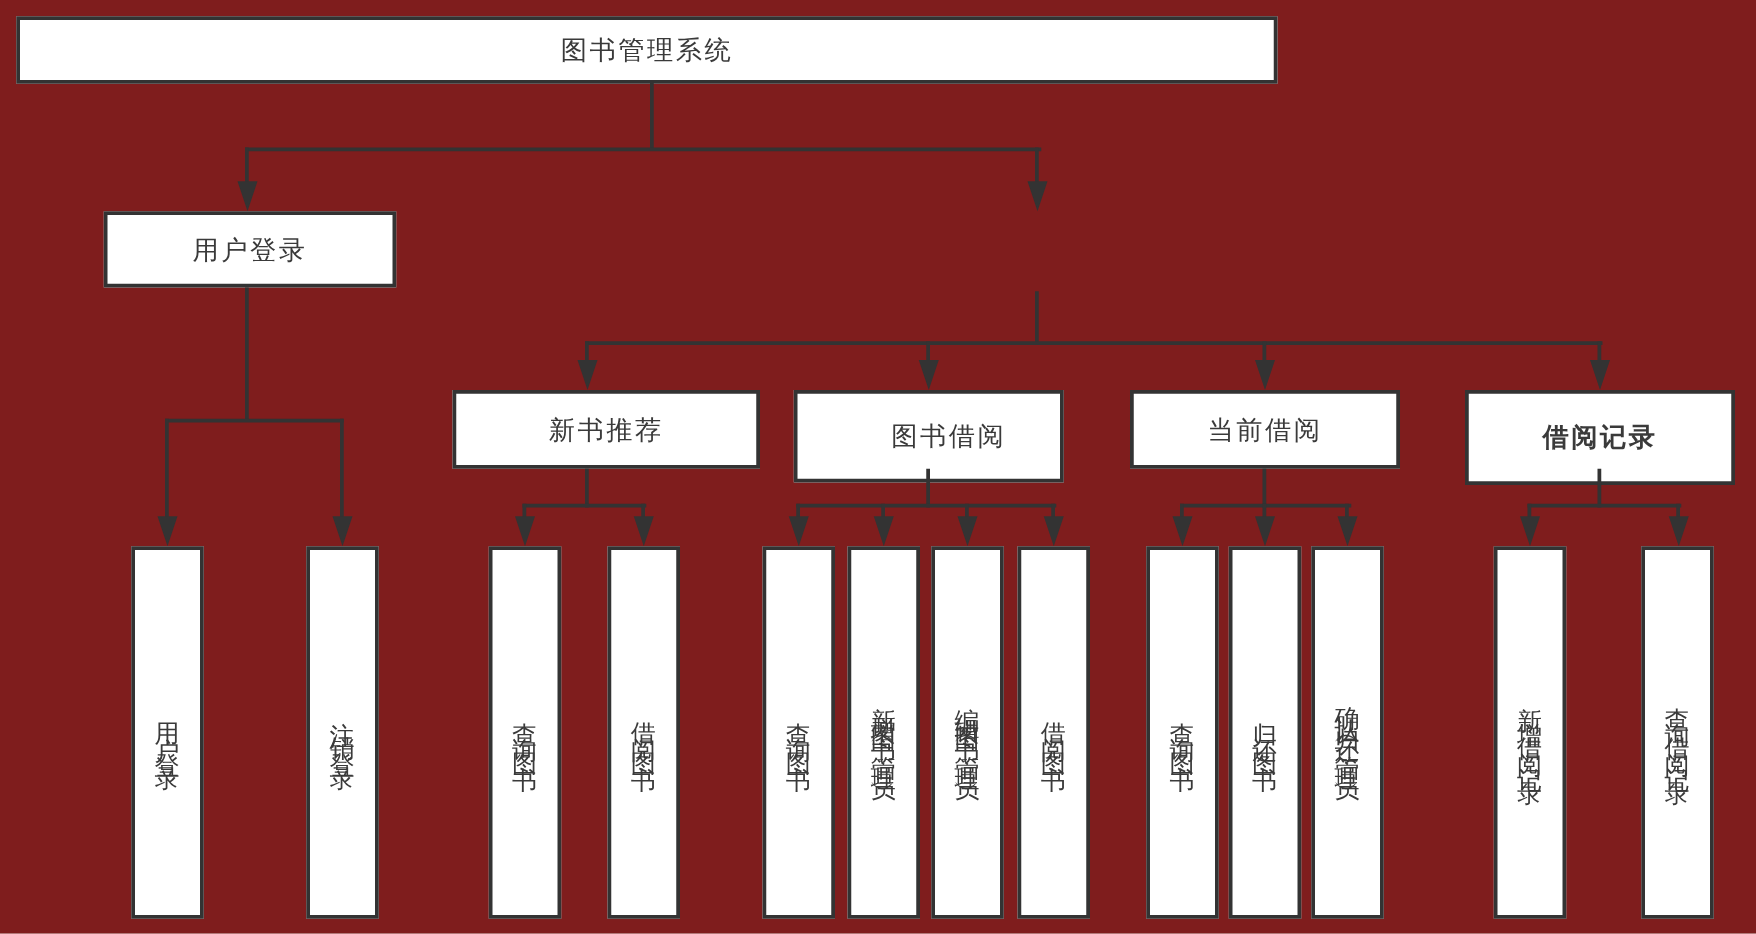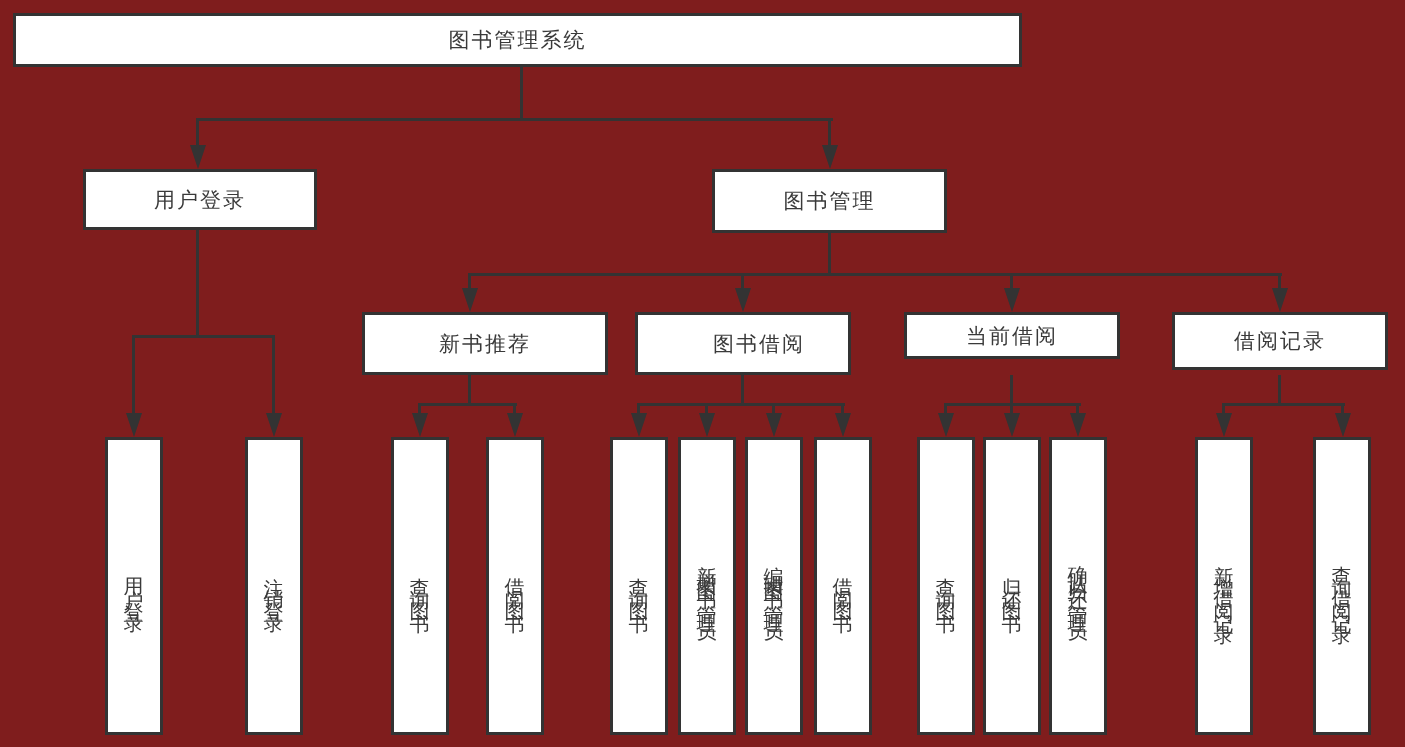--- a/index.html
+++ b/index.html
@@ -42,45 +42,42 @@
   <div class="vline" style="left:520px;top:65px;height:55px;"></div>
   <div class="hline" style="left:196px;top:118px;width:637px;"></div>
   <div class="vline" style="left:196px;top:118px;height:30px;"></div>
   <div class="arrow" style="left:190px;top:145px;"></div>
   <div class="vline" style="left:828px;top:118px;height:30px;"></div>
   <div class="arrow" style="left:822px;top:145px;"></div>
 
   <div class="box" style="left:83px;top:169px;width:234px;height:61px;">
     <span>用户登录</span>
   </div>
-  <div class="box" style="left:712px;top:169px;width:235px;height:64px;">
-    <span>图书管理</span>
-  </div>
 
   <div class="vline" style="left:828px;top:233px;height:42px;"></div>
   <div class="hline" style="left:468px;top:273px;width:814px;"></div>
   <div class="vline" style="left:468px;top:273px;height:18px;"></div>
   <div class="arrow" style="left:462px;top:288px;"></div>
   <div class="vline" style="left:741px;top:273px;height:18px;"></div>
   <div class="arrow" style="left:735px;top:288px;"></div>
   <div class="vline" style="left:1010px;top:273px;height:18px;"></div>
   <div class="arrow" style="left:1004px;top:288px;"></div>
   <div class="vline" style="left:1278px;top:273px;height:18px;"></div>
   <div class="arrow" style="left:1272px;top:288px;"></div>
 
   <div class="box" style="left:362px;top:312px;width:246px;height:63px;">
     <span>新书推荐</span>
   </div>
-  <div class="box" style="left:635px;top:312px;width:216px;height:63px;padding-left:32px;">
+  <div class="box" style="left:635px;top:312px;width:216px;height:74px;padding-left:32px;">
     <span>图书借阅</span>
   </div>
-  <div class="box" style="left:904px;top:312px;width:216px;height:47px;">
+  <div class="box" style="left:904px;top:312px;width:216px;height:63px;">
     <span>当前借阅</span>
   </div>
-  <div class="box" style="left:1172px;top:312px;width:216px;height:58px;">
+  <div class="box" style="left:1172px;top:312px;width:216px;height:76px;font-weight:bold;">
     <span>借阅记录</span>
   </div>
 
   <div class="vline" style="left:196px;top:230px;height:107px;"></div>
   <div class="hline" style="left:132px;top:335px;width:143px;"></div>
   <div class="vline" style="left:132px;top:335px;height:80px;"></div>
   <div class="arrow" style="left:126px;top:413px;"></div>
   <div class="vline" style="left:272px;top:335px;height:80px;"></div>
   <div class="arrow" style="left:266px;top:413px;"></div>
 

